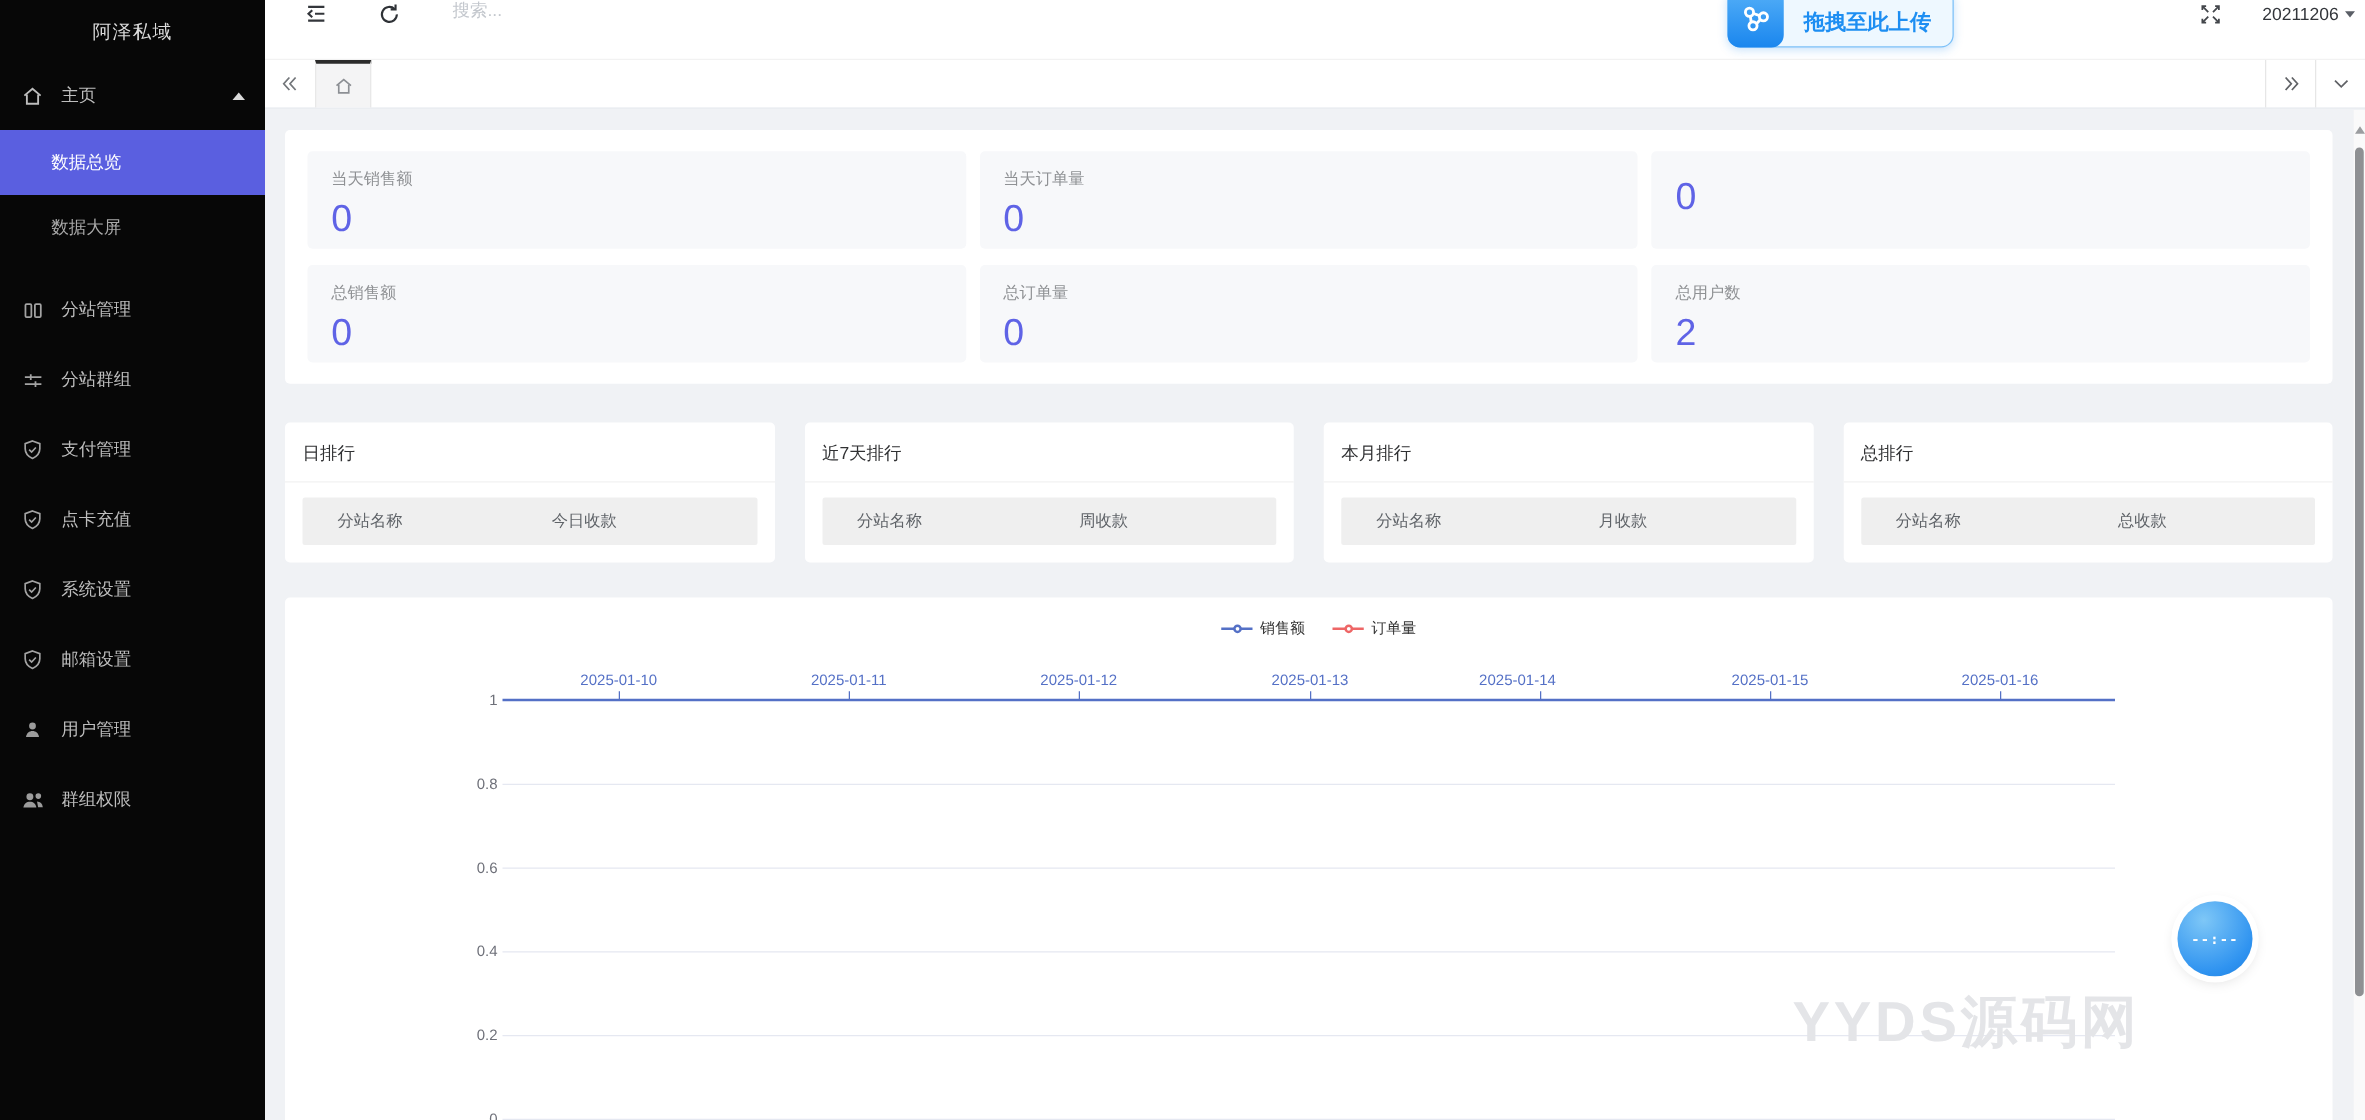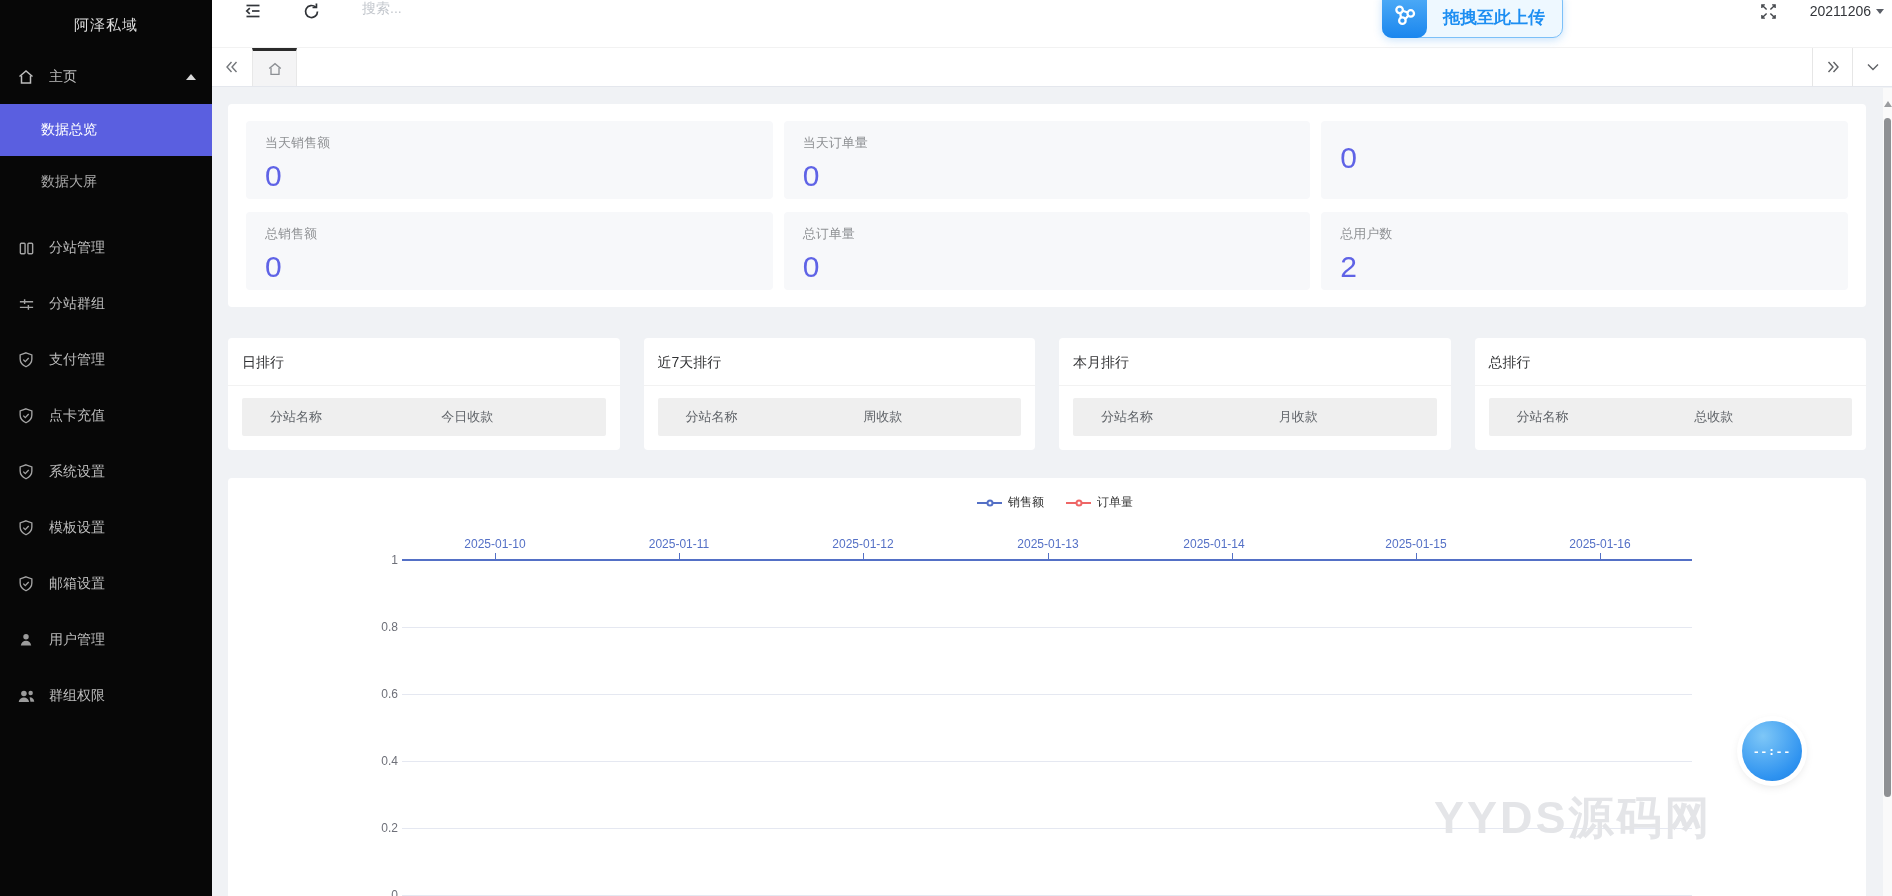--- a/index.html
+++ b/index.html
@@ -153,31 +153,20 @@
     <div class="menu-item">
       <span class="mi-icon">
         <svg width="18" height="18" viewBox="0 0 20 20">
             <g fill="none" stroke="#a3a3a3" stroke-width="1.5">
               <path d="M10 2l6.5 2.3v4.5c0 4.2-2.7 6.9-6.5 8.7-3.8-1.8-6.5-4.5-6.5-8.7V4.3z"></path>
               <path d="M7 9.6l2.2 2.2 3.8-4"></path>
             </g>
           </svg>
       </span>
       <span>系统设置</span>
-    </div>
-    <div class="menu-item">
-      <span class="mi-icon">
-        <svg width="18" height="18" viewBox="0 0 20 20">
-            <g fill="none" stroke="#a3a3a3" stroke-width="1.5">
-              <path d="M10 2l6.5 2.3v4.5c0 4.2-2.7 6.9-6.5 8.7-3.8-1.8-6.5-4.5-6.5-8.7V4.3z"></path>
-              <path d="M7 9.6l2.2 2.2 3.8-4"></path>
-            </g>
-          </svg>
-      </span>
-      <span>模板设置</span>
     </div>
     <div class="menu-item">
       <span class="mi-icon">
         <svg width="18" height="18" viewBox="0 0 20 20">
             <g fill="none" stroke="#a3a3a3" stroke-width="1.5">
               <path d="M10 2l6.5 2.3v4.5c0 4.2-2.7 6.9-6.5 8.7-3.8-1.8-6.5-4.5-6.5-8.7V4.3z"></path>
               <path d="M7 9.6l2.2 2.2 3.8-4"></path>
             </g>
           </svg>
       </span>

